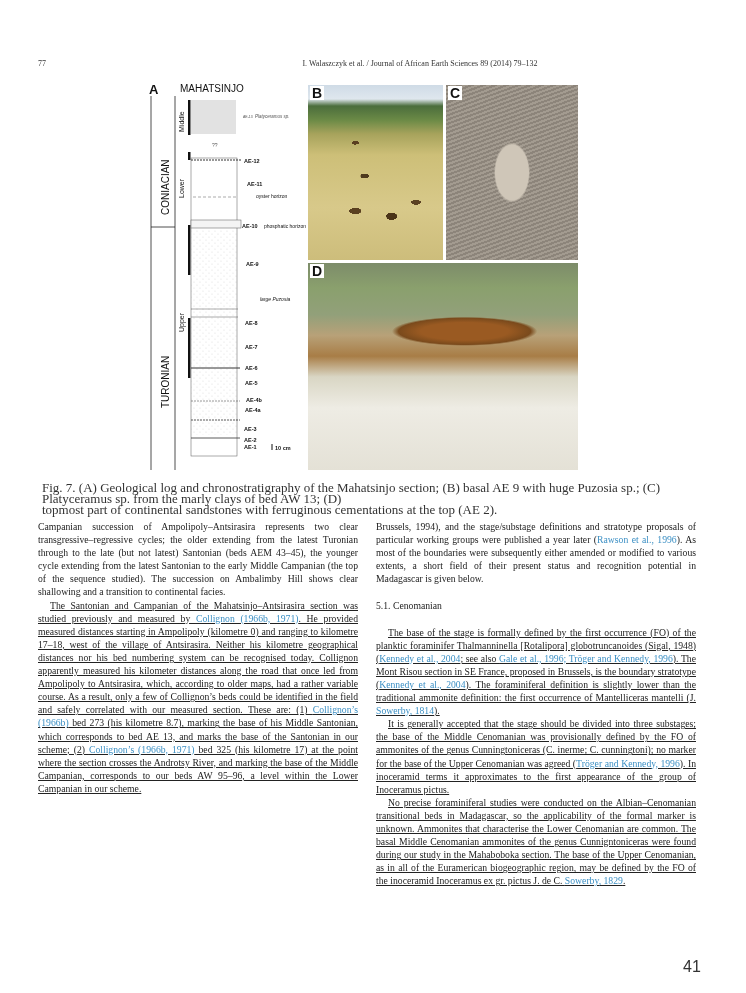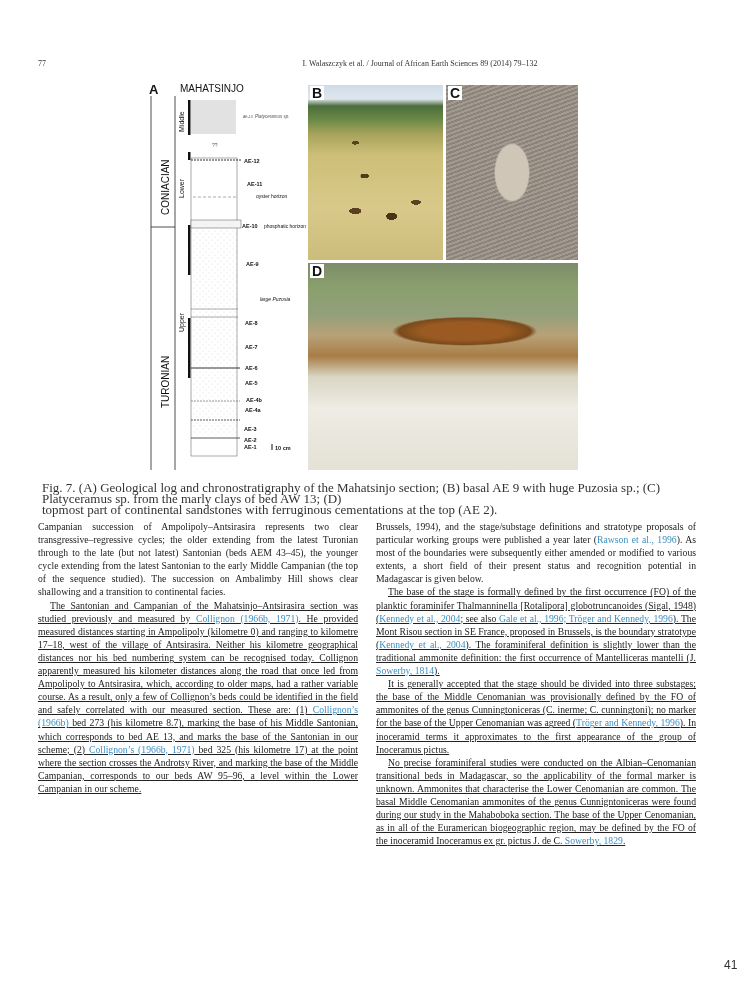--- a/index.html
+++ b/index.html
@@ -37,21 +37,21 @@
   #caption { position:absolute; left:42px; top:482px; width:670px; font-size:13px; line-height:11px; color:#333; }
 
   
   .col { position:absolute; top:520px; width:320px; font-size:9.7px; line-height:13.1px; text-align:justify; color:#222; }
   #col-left { left:38px; }
   #col-right { left:376px; }
   .col p { margin:0; }
   .indent { text-indent:12px;text-decoration:underline; }
   .ref { color:#3b8fc4; }
   .sec { margin:14px 0 13px 0 !important; text-align:left; }
-  #pnum-bottom { position:absolute; left:683px; top:958px; font-family:"Liberation Sans",sans-serif; font-size:12px; color:#333;margin-left:41px; }
+  #pnum-bottom { position:absolute; left:683px; top:958px; font-family:"Liberation Sans",sans-serif; font-size:16px; color:#333; }
 </style>
 </head>
 <body>
 
 <div class="hdr" id="pnum-top">77</div>
 <div class="hdr" id="running-head">I. Walaszczyk et al. / Journal of African Earth Sciences 89 (2014) 79–132</div>
 
 <div id="figure">
   <svg id="log" viewBox="0 0 160 390" width="160" height="390">
     <g font-family="Liberation Sans, sans-serif" fill="#111">
@@ -133,18 +133,19 @@
   <div>topmost part of continental sandstones with ferruginous cementations at the top (AE 2).</div>
 </div>
 
 <div class="col" id="col-left">
   <p>Campanian succession of Ampolipoly–Antsirasira represents two clear transgressive–regressive cycles; the older extending from the latest Turonian through to the late (but not latest) Santonian (beds AEM 43–45), the younger cycle extending from the latest Santonian to the early Middle Campanian (the top of the sequence studied). The succession on Ambalimby Hill shows clear shallowing and a transition to continental facies.</p>
   <p class="indent"><span>The Santonian and Campanian of the Mahatsinjo–Antsirasira section was studied previously and measured by </span><a class="ref">Collignon (1966b, 1971)</a><span>. He provided measured distances starting in Ampolipoly (kilometre 0) and ranging to kilometre 17–18, west of the village of Antsirasira. Neither his kilometre geographical distances nor his bed numbering system can be recognised today. Collignon apparently measured his kilometer distances along the road that once led from Ampolipoly to Antsirasira, which, according to older maps, had a rather variable course. As a result, only a few of Collignon’s beds could be identified in the field and safely correlated with our measured section. These are: (1) </span><a class="ref">Collignon’s (1966b)</a><span> bed 273 (his kilometre 8.7), marking the base of his Middle Santonian, which corresponds to bed AE 13, and marks the base of the Santonian in our scheme; (2) </span><a class="ref">Collignon’s (1966b, 1971)</a><span> bed 325 (his kilometre 17) at the point where the section crosses the Androtsy River, and marking the base of the Middle Campanian, corresponds to our beds AW 95–96, a level within the Lower Campanian in our scheme.</span></p>
 </div>
 
 <div class="col" id="col-right">
   <p><span>Brussels, 1994), and the stage/substage definitions and stratotype proposals of particular working groups were published a year later (</span><a class="ref">Rawson et al., 1996</a><span>). As most of the boundaries were subsequently either amended or modified to various extents, a short field of their present status and recognition potential in Madagascar is given below.</span></p>
+  <p class="sec">5.1. Cenomanian</p>
   <p class="indent"><span>The base of the stage is formally defined by the first occurrence (FO) of the planktic foraminifer Thalmanninella [Rotalipora] globotruncanoides (Sigal, 1948) (</span><a class="ref">Kennedy et al., 2004</a><span>; see also </span><a class="ref">Gale et al., 1996; Tröger and Kennedy, 1996</a><span>). The Mont Risou section in SE France, proposed in Brussels, is the boundary stratotype (</span><a class="ref">Kennedy et al., 2004</a><span>). The foraminiferal definition is slightly lower than the traditional ammonite definition: the first occurrence of Mantelliceras mantelli (J. </span><a class="ref">Sowerby, 1814</a><span>).</span></p>
   <p class="indent"><span>It is generally accepted that the stage should be divided into three substages; the base of the Middle Cenomanian was provisionally defined by the FO of ammonites of the genus Cunningtoniceras (C. inerme; C. cunningtoni); no marker for the base of the Upper Cenomanian was agreed (</span><a class="ref">Tröger and Kennedy, 1996</a><span>). In inoceramid terms it approximates to the first appearance of the group of Inoceramus pictus.</span></p>
   <p class="indent"><span>No precise foraminiferal studies were conducted on the Albian–Cenomanian transitional beds in Madagascar, so the applicability of the formal marker is unknown. Ammonites that characterise the Lower Cenomanian are common. The basal Middle Cenomanian ammonites of the genus Cunnigntoniceras were found during our study in the Mahaboboka section. The base of the Upper Cenomanian, as in all of the Euramerican biogeographic region, may be defined by the FO of the inoceramid Inoceramus ex gr. pictus J. de C. </span><a class="ref">Sowerby, 1829</a><span>.</span></p>
 </div>
 
 <div id="pnum-bottom">41</div>
 
 </body></html>

